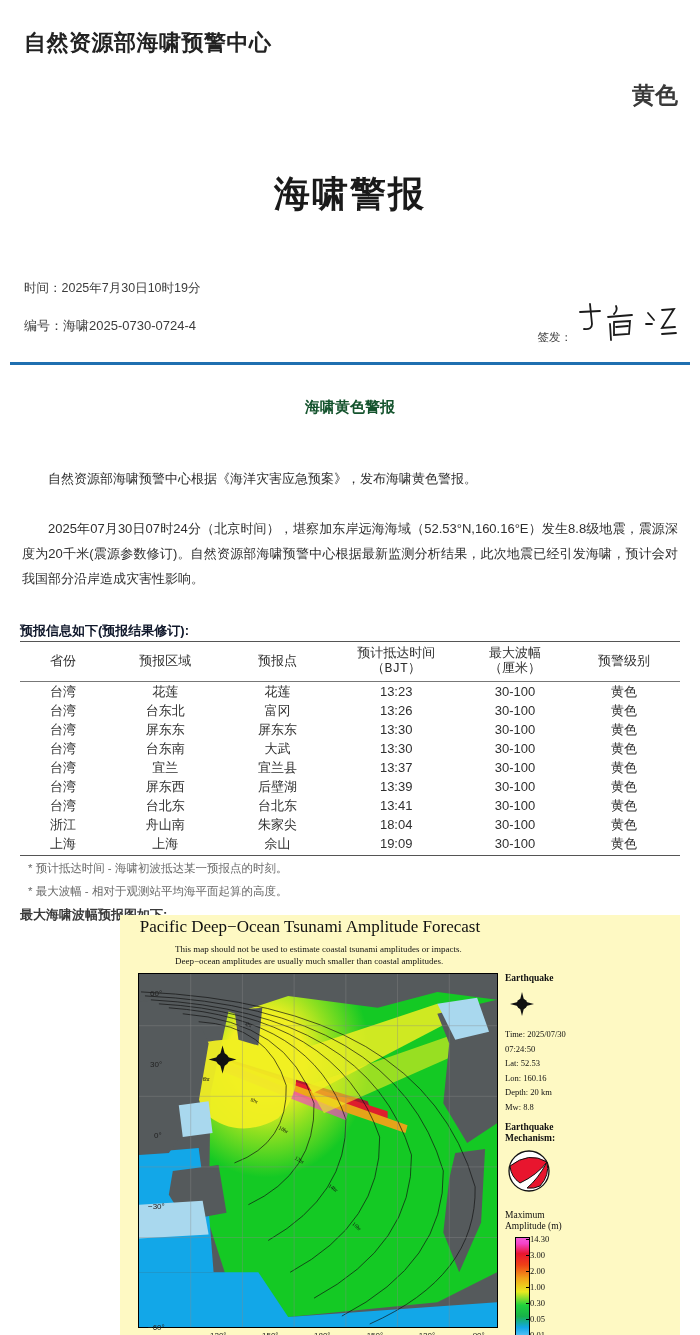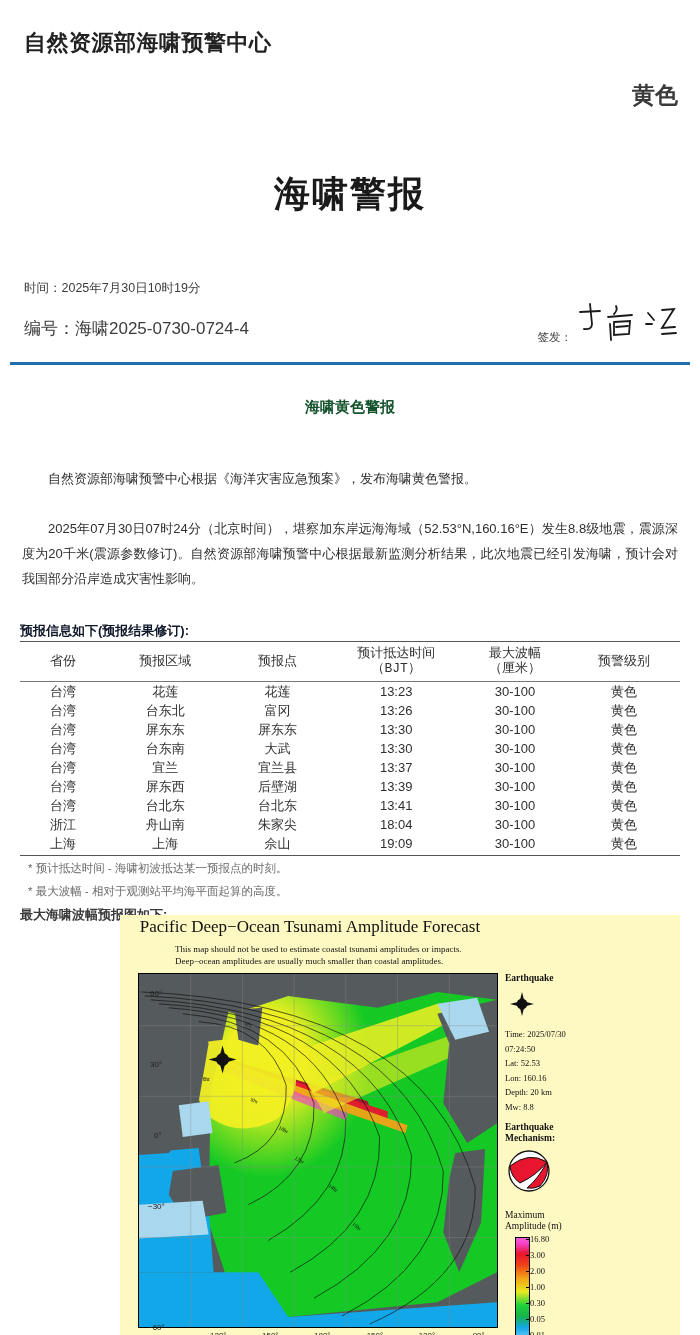--- a/index.html
+++ b/index.html
@@ -44,21 +44,21 @@
 
   .meta-time {
     position: absolute;
     left: 24px; top: 280px;
     font-size: 12.5px;
     color: #3c3c3c;
   }
   .meta-number {
     position: absolute;
     left: 24px; top: 317px;
-    font-size: 17px;
+    font-size: 13px;
     color: #3c3c3c;
   }
   .sign-label {
     position: absolute;
     right: 128px; top: 330px;
     font-size: 11.5px;
     color: #3c3c3c;
   }
   .signature {
     position: absolute;
@@ -533,21 +533,21 @@
       </svg>
 
       <div class="amp-title">
         <div>Maximum</div>
         <div>Amplitude (m)</div>
       </div>
 
       <div class="cbar-wrap">
         <div class="cbar"></div>
         <div class="cbar-ticks">
-          <span class="cb-tick" style="top:0px;">16.80</span>
+          <span class="cb-tick" style="top:0px;">14.30</span>
           <span class="cb-tick" style="top:16px;">3.00</span>
           <span class="cb-tick" style="top:32px;">2.00</span>
           <span class="cb-tick" style="top:48px;">1.00</span>
           <span class="cb-tick" style="top:64px;">0.30</span>
           <span class="cb-tick" style="top:80px;">0.05</span>
           <span class="cb-tick" style="top:96px;">0.01</span>
 
         </div>
       </div>
     </div>

